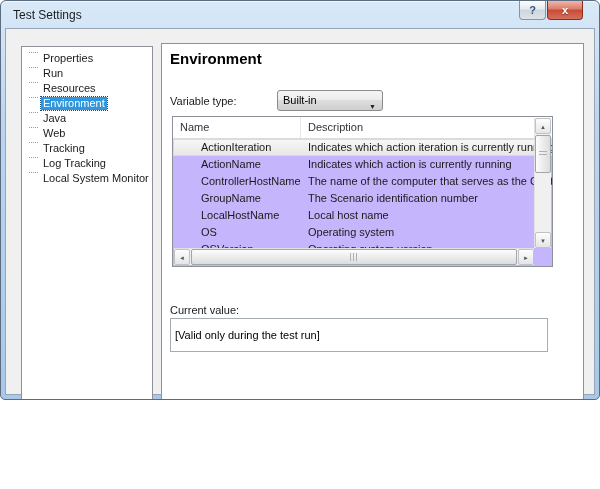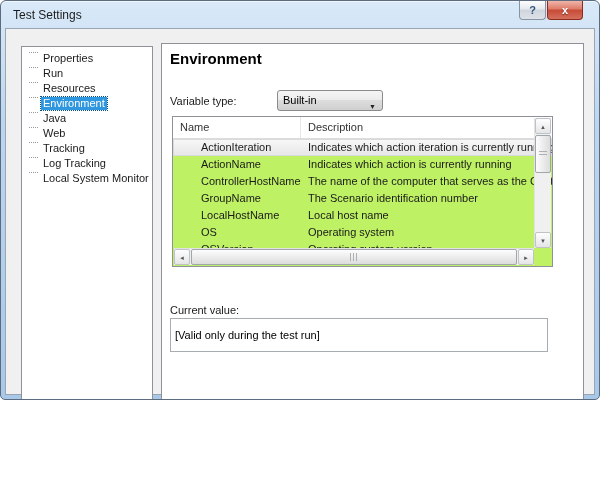--- a/index.html
+++ b/index.html
@@ -57,21 +57,21 @@
     position:absolute; left:71px; top:46px; width:106px; height:21px;
     border:1px solid #8b8b8b; border-radius:3px;
     background:linear-gradient(180deg,#f5f5f5 0%, #ebebeb 50%, #dddddd 50%, #cfcfcf 100%);
     font-size:11px; color:#000; line-height:19px; padding-left:5px;margin-left:44px;
   }
   #variable-type-select .arrow { position:absolute; right:6px; top:6px; font-size:7px; color:#222; }
 
   
   #variables-table {
     position:absolute; left:10px; top:72px; width:381px; height:151px;
-    border:1px solid #8e9199; background:#bef264; overflow:hidden;
+    border:1px solid #8e9199; background:#c4b5fd; overflow:hidden;
   }
   .tbl-header { display:flex; height:22px; background:#fff; border-bottom:1px solid #dcdcdc; }
   .tbl-header .hcell { font-size:11px; color:#333; padding:4px 0 0 7px; }
   .hcell.col-name { width:128px; border-right:1px solid #e6e6e6; }
   .hcell.col-desc { flex:1; }
   .tbl-rows { height:111px; overflow:hidden; }
   .tbl-row { display:flex; height:17px; font-size:11px; color:#1a1a1a; }
   .tbl-row .cell { white-space:nowrap; overflow:hidden; padding:2px 0 0 7px; }
   .cell.col-name { width:128px; flex:0 0 auto;padding-left:28px; }
   .cell.col-desc { flex:1; padding-right:18px; }

